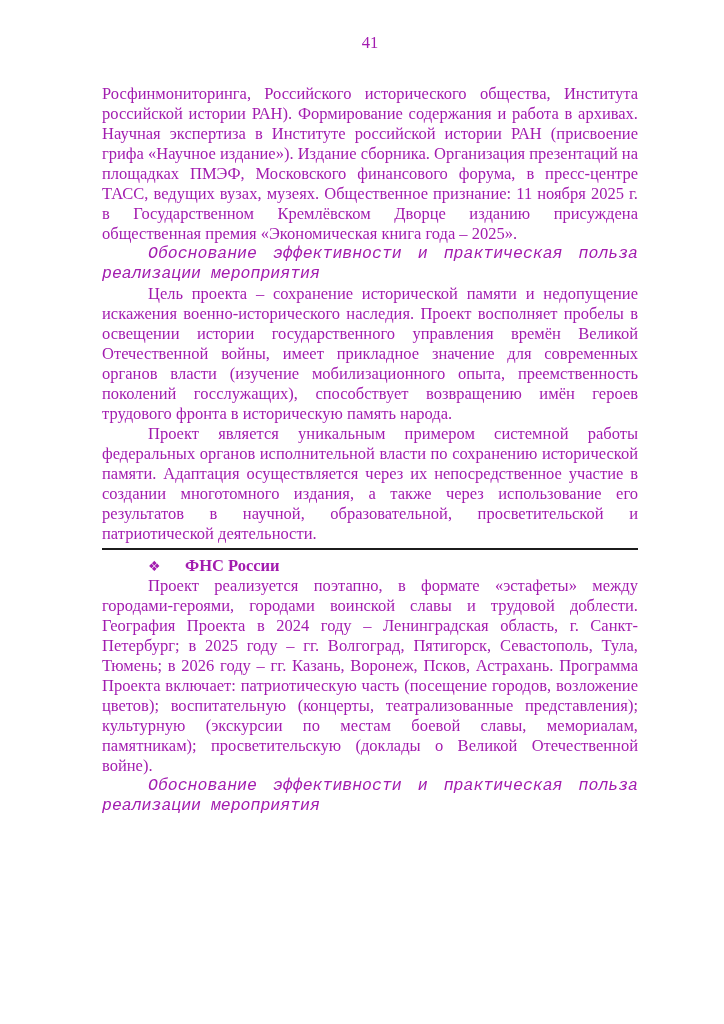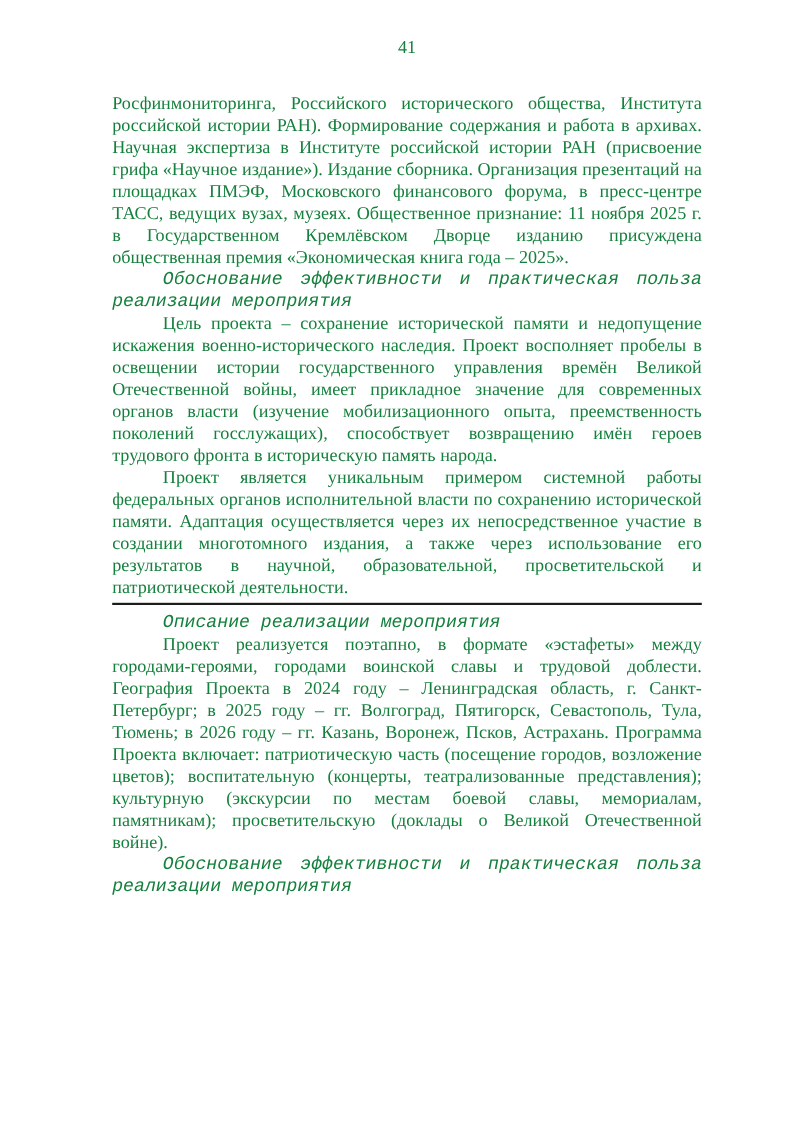--- a/index.html
+++ b/index.html
@@ -6,21 +6,21 @@
     margin: 0;
     padding: 0;
     background: #ffffff;
   }
   .page {
     position: relative;
     width: 724px;
     height: 1024px;
     box-sizing: border-box;
     background: #ffffff;
-    color: #15803d;
+    color: #a21caf;
     font-family: "Liberation Serif", "DejaVu Serif", serif;
     font-size: 16.5px;
     line-height: 20px;
     padding: 33px 86px 12px 102px;
     overflow: hidden;
   }
   .page-number {
     text-align: center;
     margin: 0 0 31px 0;
   }
@@ -73,21 +73,23 @@
 
   <p class="italic">Обоснование эффективности и практическая польза реализации мероприятия</p>
 
   <p>Цель проекта – сохранение исторической памяти и недопущение искажения военно-исторического наследия. Проект восполняет пробелы в освещении истории государственного управления времён Великой Отечественной войны, имеет прикладное значение для современных органов власти (изучение мобилизационного опыта, преемственность поколений госслужащих), способствует возвращению имён героев трудового фронта в историческую память народа.</p>
 
 
   <p>Проект является уникальным примером системной работы федеральных органов исполнительной власти по сохранению исторической памяти. Адаптация осуществляется через их непосредственное участие в создании многотомного издания, а также через использование его результатов в научной, образовательной, просветительской и патриотической деятельности.</p>
 
   <hr class="divider">
 
+  <p class="section-line">
+    <span class="bullet">❖</span><span class="section-title">ФНС России</span>
+  </p>
 
 
-  <p class="italic">Описание реализации мероприятия</p>
 
   <p>Проект реализуется поэтапно, в формате «эстафеты» между городами-героями, городами воинской славы и трудовой доблести. География Проекта в 2024 году – Ленинградская область, г. Санкт-Петербург; в 2025 году – гг. Волгоград, Пятигорск, Севастополь, Тула, Тюмень; в 2026 году – гг. Казань, Воронеж, Псков, Астрахань. Программа Проекта включает: патриотическую часть (посещение городов, возложение цветов); воспитательную (концерты, театрализованные представления); культурную (экскурсии по местам боевой славы, мемориалам, памятникам); просветительскую (доклады о Великой Отечественной войне).</p>
 
   <p class="italic">Обоснование эффективности и практическая польза реализации мероприятия</p>
 
 </div>
 
 </body></html>

